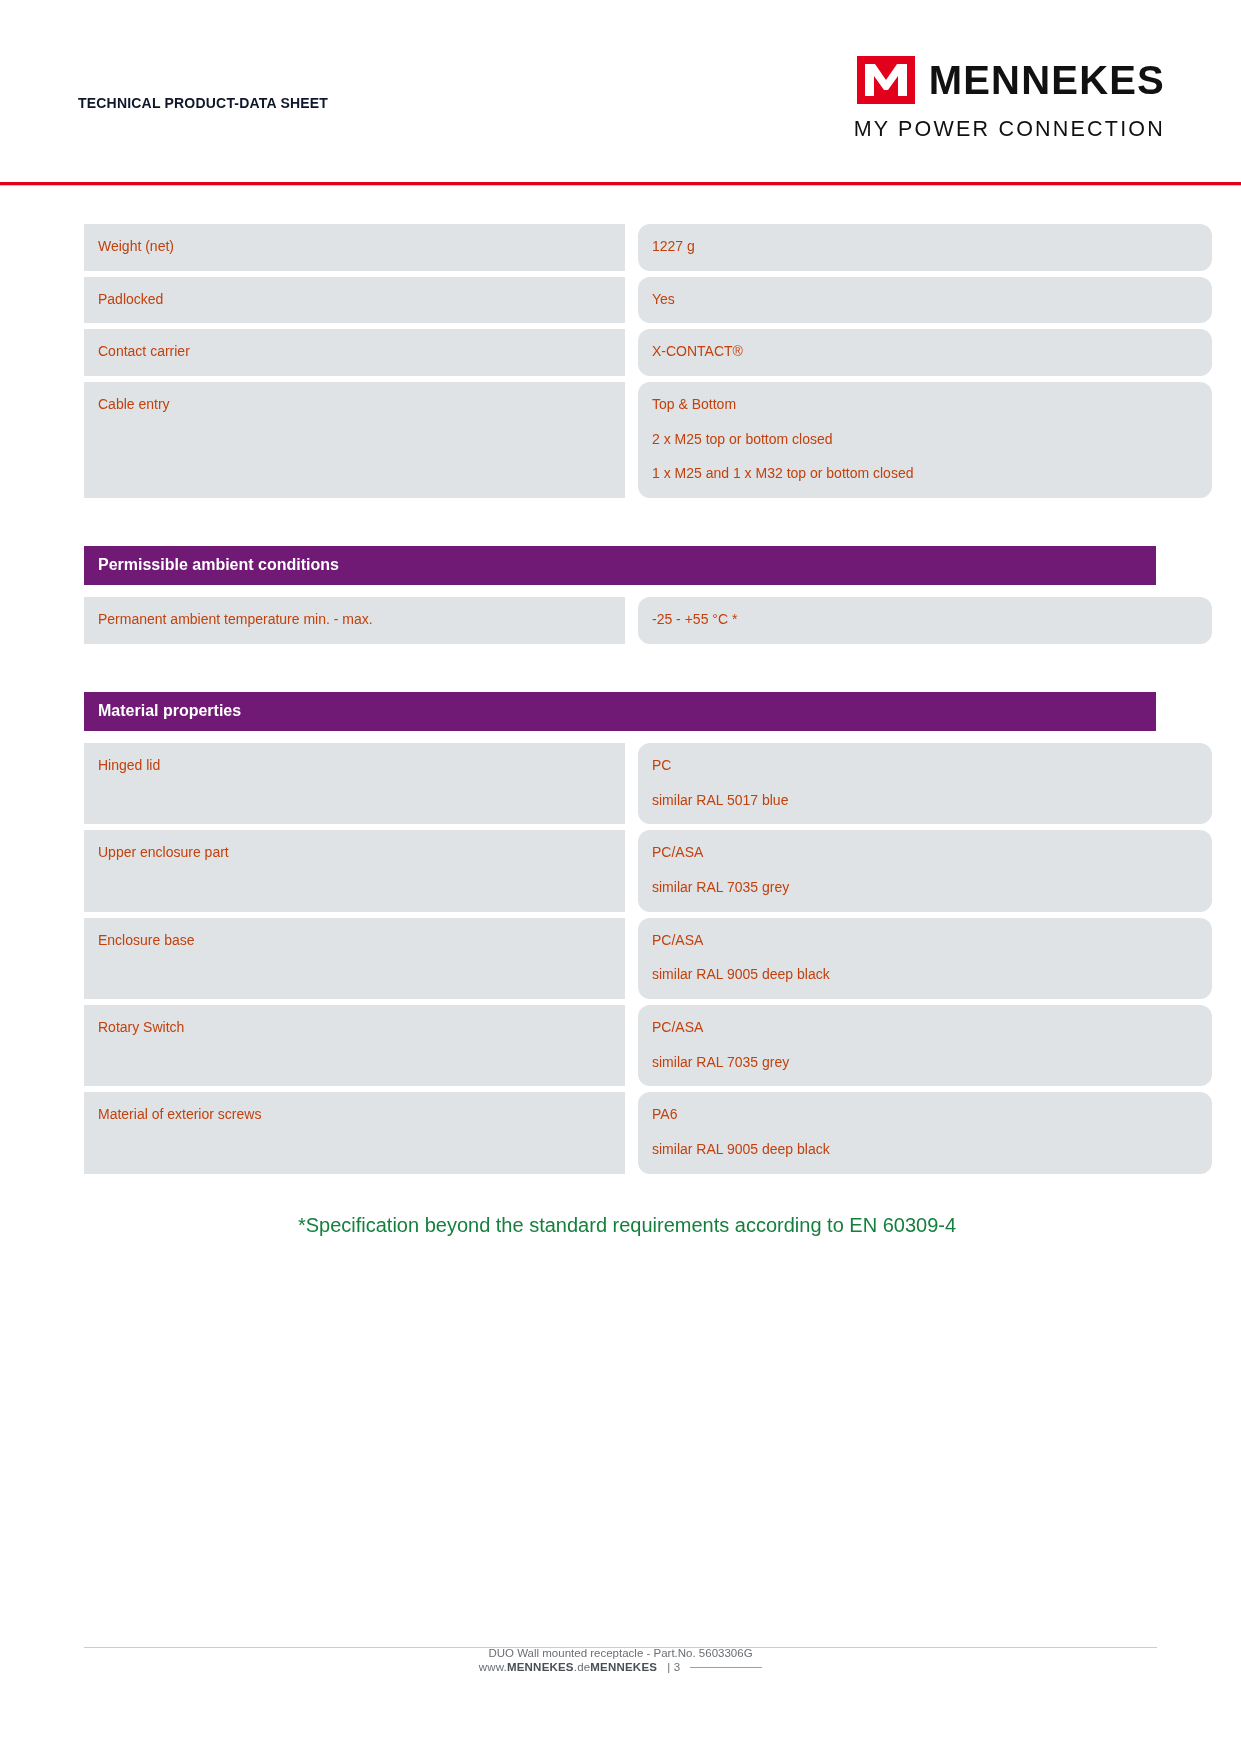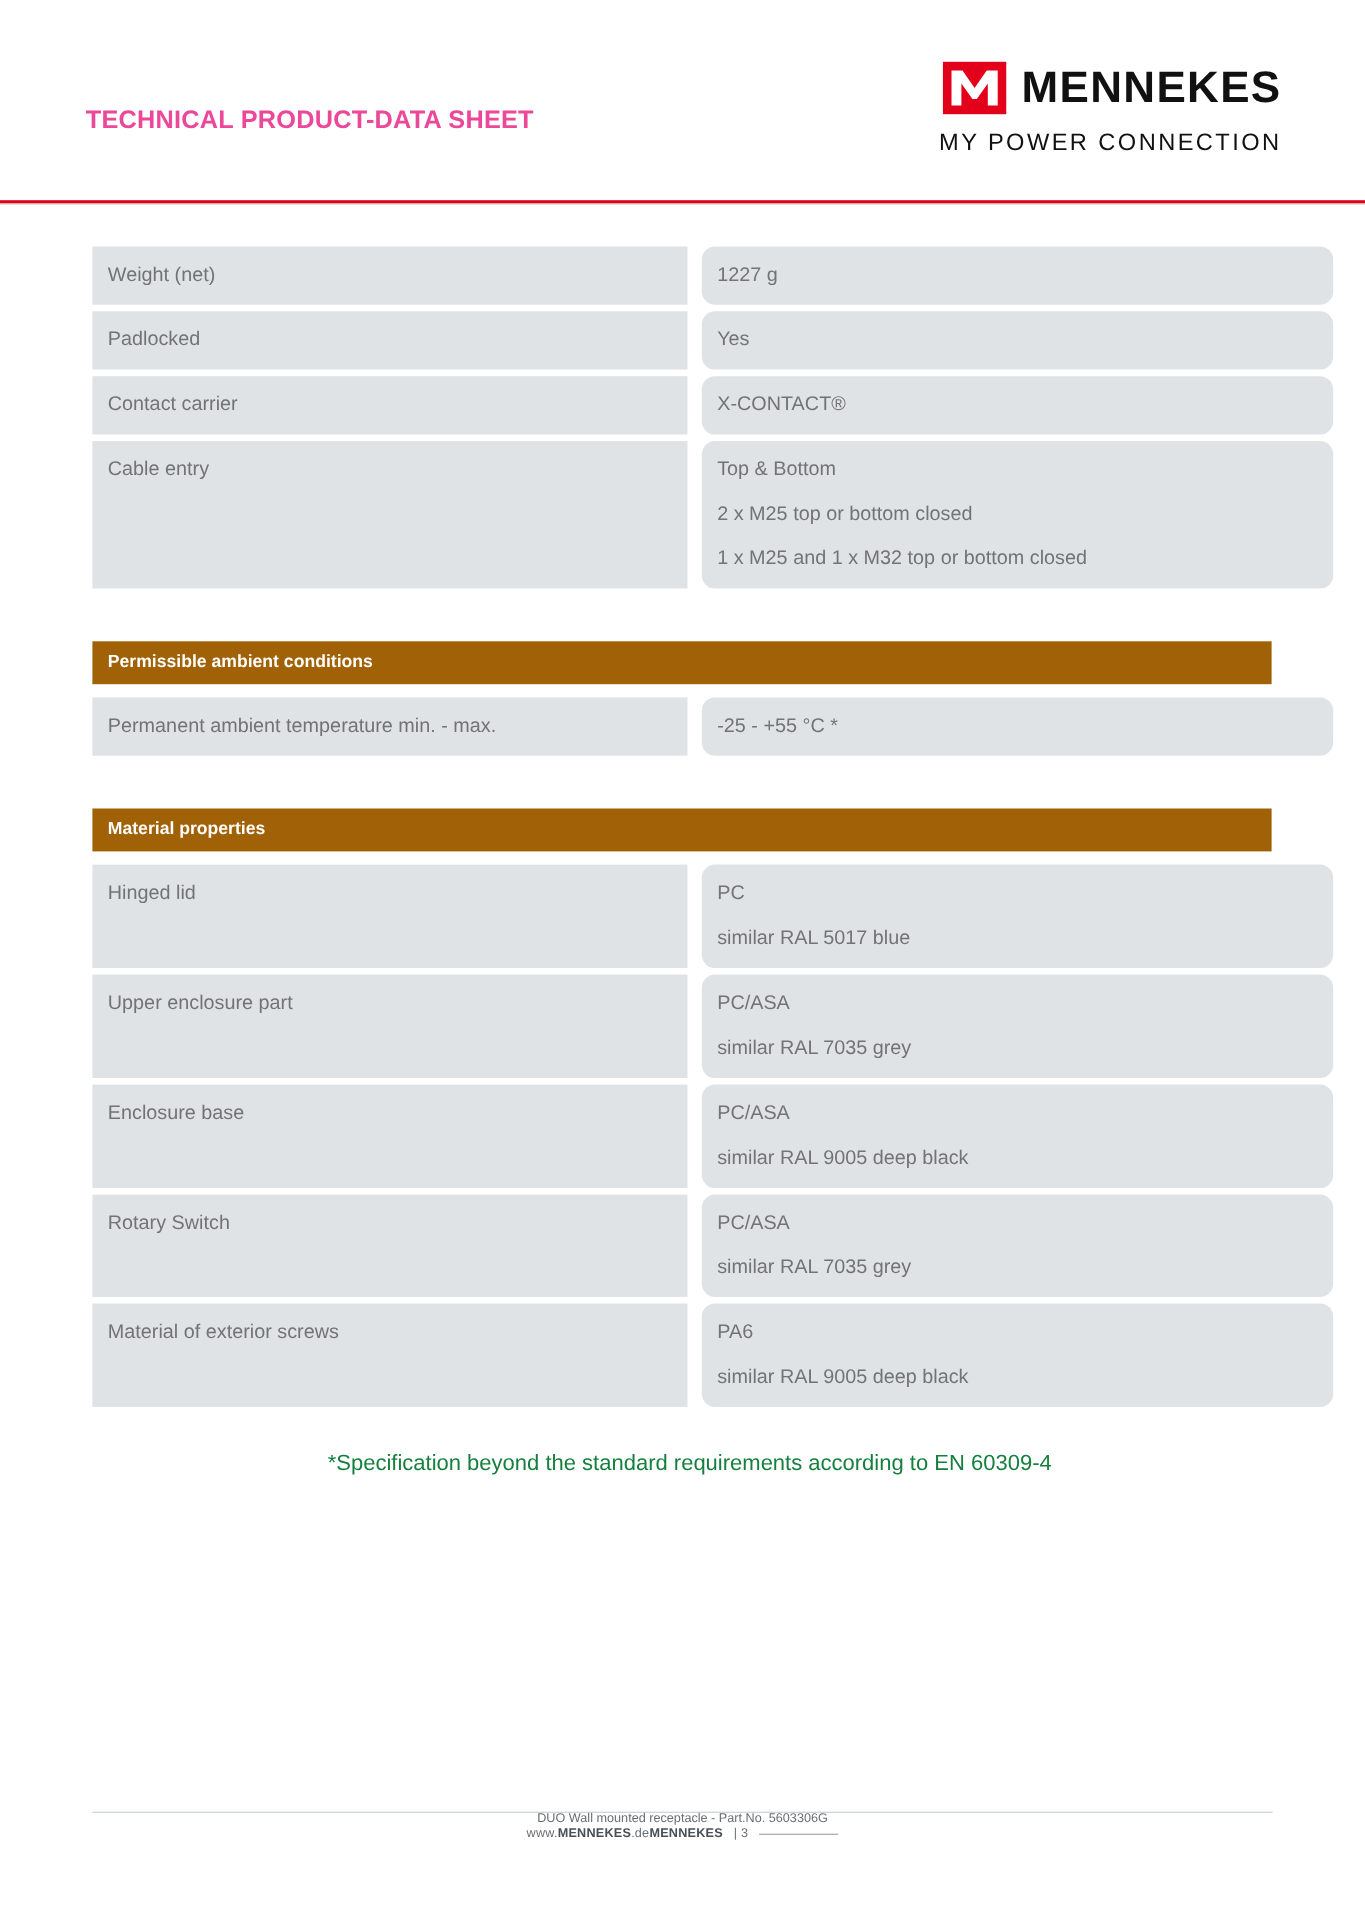--- a/index.html
+++ b/index.html
@@ -19,24 +19,24 @@
   
   .page-header {
     position: relative;
     height: 190px;
     box-sizing: border-box;
   }
   .doc-title {
     position: absolute;
     left: 78px;
     top: 95px;
-    font-size: 23px;
+    font-size: 14px;
     font-weight: bold;
     letter-spacing: 0.2px;
-    color: #ec4899;
+    color: #0f172a;
   }
   .brand {
     position: absolute;
     right: 76px;
     top: 56px;
     text-align: right;
   }
   .brand-row {
     display: flex;
     align-items: center;
@@ -89,43 +89,43 @@
 
   table.spec {
     width: 1072px;
     border-collapse: separate;
     border-spacing: 0 6px;
     table-layout: fixed;
   }
   table.spec td {
     background: #dfe3e6;
     vertical-align: top;
-    font-size: 18px;
+    font-size: 14px;
     line-height: 1.55;
-    color: #737373;
+    color: #c2410c;
     padding: 12px 14px 13px 14px;
   }
   table.spec td.k {
     width: 513px;
   }
   table.spec td.gap {
     width: 13px;
     background: transparent;
     padding: 0;
   }
   table.spec td.v {
     width: 546px;
     border-radius: 12px;
   }
   td .line + .line {
     margin-top: 13px;
   }
 
   .section-bar {
-    background: #a16207;
+    background: #701a75;
     color: #ffffff;
     font-size: 16px;
     font-weight: bold;
     padding: 10px 14px 11px 14px;
     width: 1072px;
     box-sizing: border-box;
   }
   .sec-space-before { height: 42px; }
   .sec-space-after { height: 6px; }
 

